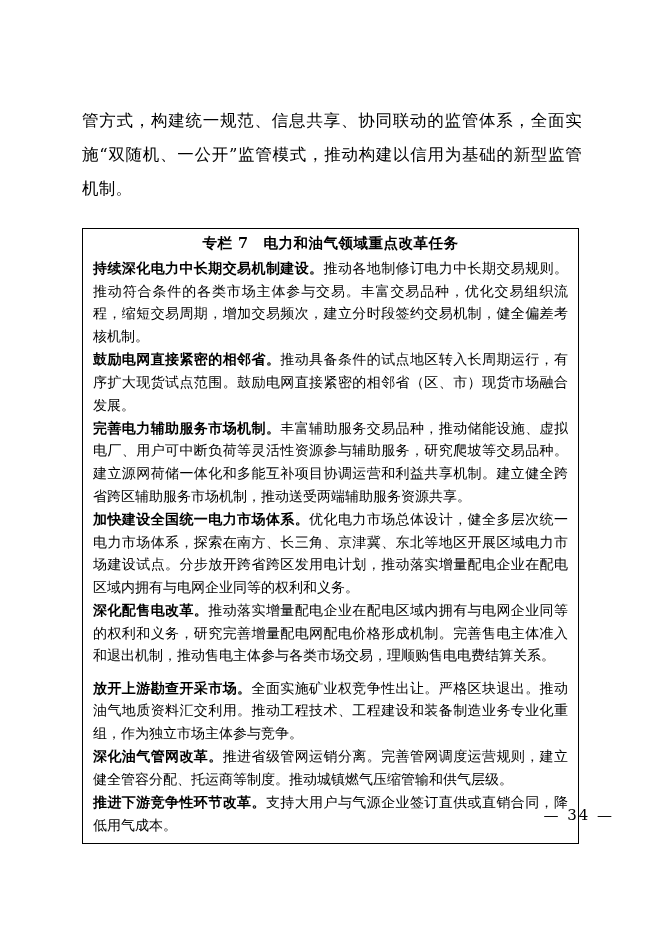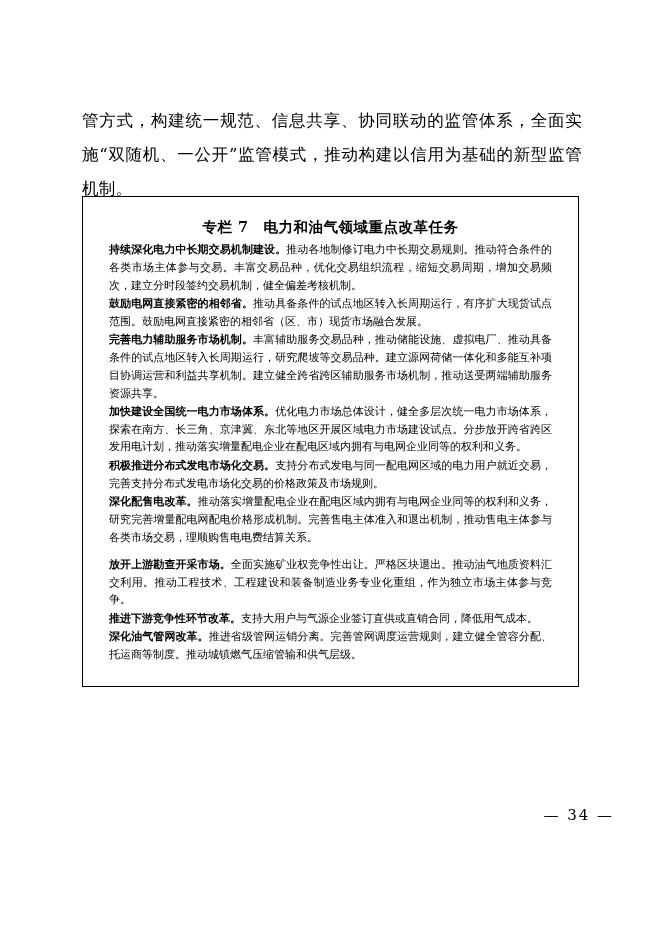--- a/index.html
+++ b/index.html
@@ -32,36 +32,36 @@
     text-justify: inter-ideograph;
     letter-spacing: 0.2px;
   }
   .body-text p {
     margin: 0;
     text-indent: 0;
   }
   .box {
     position: absolute;
     left: 82px;
-    top: 196px;
+    top: 228px;
     width: 497px;
     border: 1px solid #000000;
     box-sizing: border-box;
-    padding: 16px;
+    padding: 0;
   }
   .box-title {
     text-align: center;
     font-weight: bold;
     font-size: 14.5px;
     padding: 5px 0 4px 0;
     letter-spacing: 0.5px;
   }
   .box-body {
     padding: 0 10px 6px 10px;
-    font-size: 11px;
+    font-size: 14px;
     line-height: 1.62;
     text-align: justify;
     text-justify: inter-ideograph;
   }
   .item {
     margin: 0 0 0.5px 0;
     text-indent: 0;
   }
   .item .lead {
     font-weight: bold;
@@ -94,47 +94,44 @@
 
       <p class="item">
         <span class="lead">持续深化电力中长期交易机制建设。</span><span>推动各地制修订电力中长期交易规则。推动符合条件的各类市场主体参与交易。丰富交易品种，优化交易组织流程，缩短交易周期，增加交易频次，建立分时段签约交易机制，健全偏差考核机制。</span>
       </p>
 
       <p class="item">
         <span class="lead">鼓励电网直接紧密的相邻省。</span><span>推动具备条件的试点地区转入长周期运行，有序扩大现货试点范围。鼓励电网直接紧密的相邻省（区、市）现货市场融合发展。</span>
       </p>
 
       <p class="item">
-        <span class="lead">完善电力辅助服务市场机制。</span><span>丰富辅助服务交易品种，推动储能设施、虚拟电厂、推动具备条件的试点地区转入长周期运行，研究爬坡等交易品种。建立源网荷储一体化和多能互补项目协调运营和利益共享机制。建立健全跨省跨区辅助服务市场机制，推动送受两端辅助服务资源共享。</span>
+        <span class="lead">完善电力辅助服务市场机制。</span><span>丰富辅助服务交易品种，推动储能设施、虚拟电厂、用户可中断负荷等灵活性资源参与辅助服务，研究爬坡等交易品种。建立源网荷储一体化和多能互补项目协调运营和利益共享机制。建立健全跨省跨区辅助服务市场机制，推动送受两端辅助服务资源共享。</span>
       </p>
 
       <p class="item">
         <span class="lead">加快建设全国统一电力市场体系。</span><span>优化电力市场总体设计，健全多层次统一电力市场体系，探索在南方、长三角、京津冀、东北等地区开展区域电力市场建设试点。分步放开跨省跨区发用电计划，推动落实增量配电企业在配电区域内拥有与电网企业同等的权利和义务。</span>
       </p>
 
-      <p class="item">
-        <span class="lead">积极推进分布式发电市场化交易。</span><span>支持分布式发电与同一配电网区域的电力用户就近交易，完善支持分布式发电市场化交易的价格政策及市场规则。</span>
-      </p>
 
       <p class="item">
         <span class="lead">深化配售电改革。</span><span>推动落实增量配电企业在配电区域内拥有与电网企业同等的权利和义务，研究完善增量配电网配电价格形成机制。完善售电主体准入和退出机制，推动售电主体参与各类市场交易，理顺购售电电费结算关系。</span>
       </p>
 
       <div class="spacer"></div>
 
       <p class="item">
         <span class="lead">放开上游勘查开采市场。</span><span>全面实施矿业权竞争性出让。严格区块退出。推动油气地质资料汇交利用。推动工程技术、工程建设和装备制造业务专业化重组，作为独立市场主体参与竞争。</span>
       </p>
 
       <p class="item">
-        <span class="lead">推进下游竞争性环节改革。</span><span>支持大用户与气源企业签订直供或直销合同，降低用气成本。</span>
+        <span class="lead">深化油气管网改革。</span><span>推进省级管网运销分离。完善管网调度运营规则，建立健全管容分配、托运商等制度。推动城镇燃气压缩管输和供气层级。</span>
       </p>
 
       <p class="item">
-        <span class="lead">深化油气管网改革。</span><span>推进省级管网运销分离。完善管网调度运营规则，建立健全管容分配、托运商等制度。推动城镇燃气压缩管输和供气层级。</span>
+        <span class="lead">推进下游竞争性环节改革。</span><span>支持大用户与气源企业签订直供或直销合同，降低用气成本。</span>
       </p>
 
     </div>
   </div>
 
   <div class="page-number">— 34 —</div>
 
 </div>
 
 </body></html>

